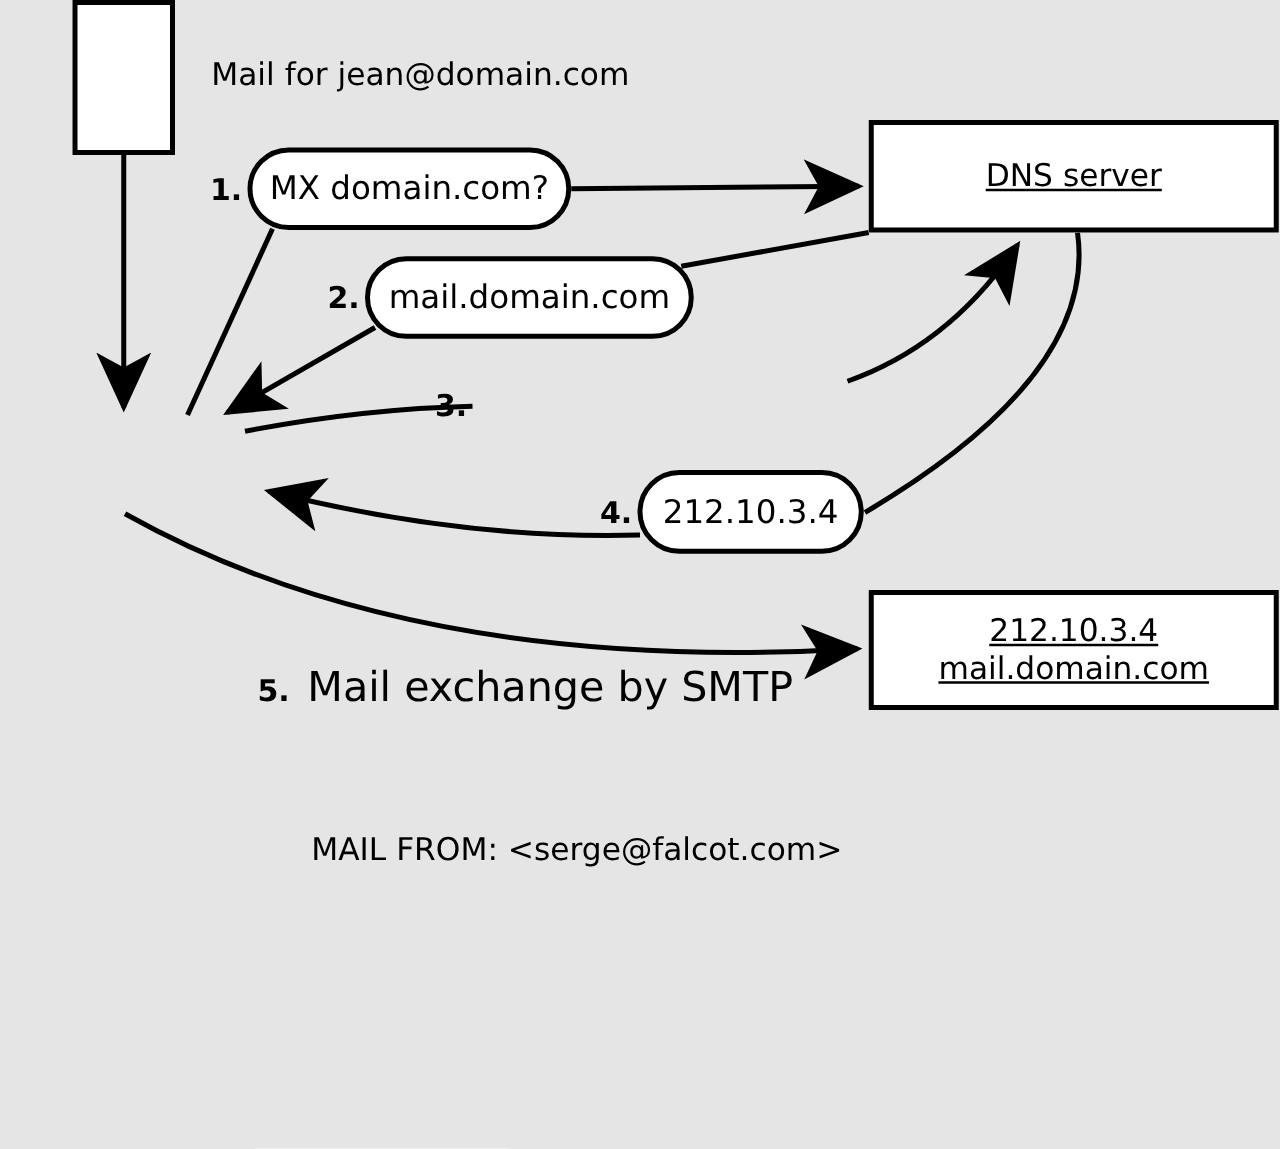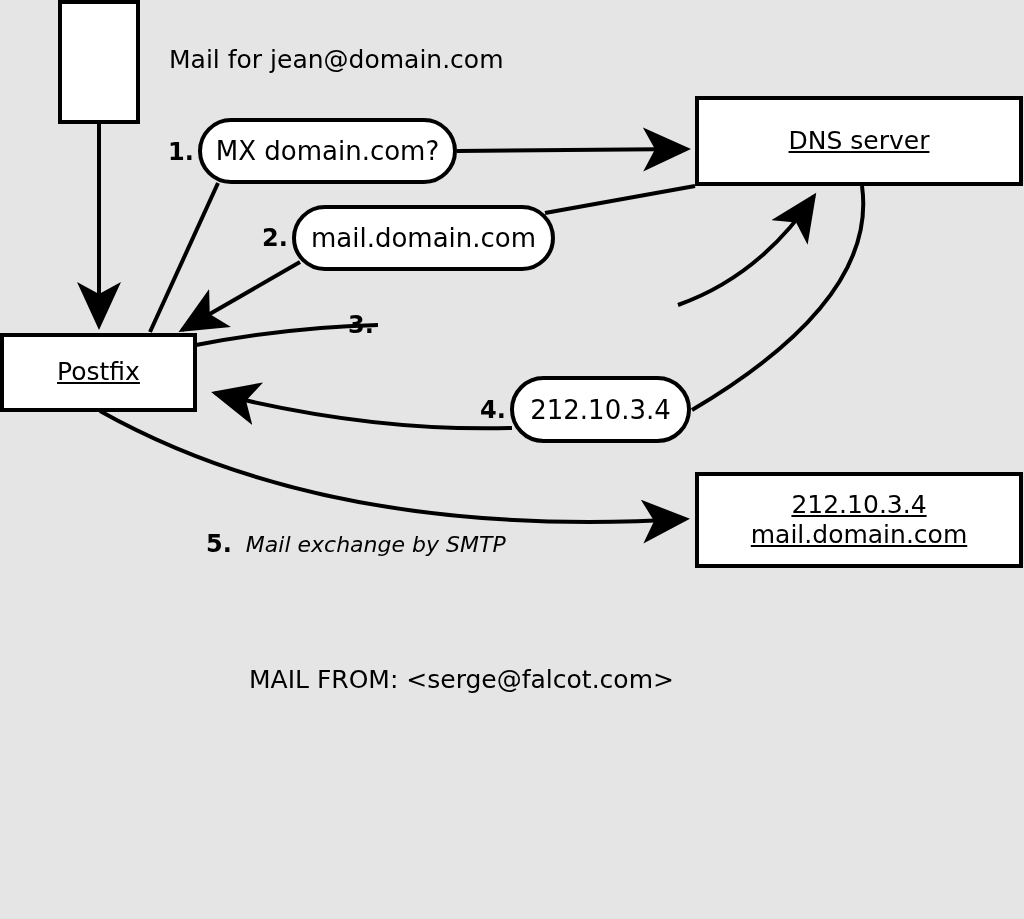--- a/index.html
+++ b/index.html
@@ -69,22 +69,21 @@
     display: flex;
     align-items: baseline;
     gap: 14px;
     white-space: nowrap;
   }
   .step5-row .num {
     font-weight: bold;
     font-size: 24px;
   }
   .step5-row .txt {
-    font-size: 22px;
-    font-style: italic;
+    font-size: 33px;
   }
   .transcript {
     position: absolute;
     font-size: 25px;
     line-height: 33px;
     color: #000000;
     white-space: pre;
   }
   .transcript div { min-height: 33px; }
 </style>
@@ -120,23 +119,20 @@
 
     <path d="M100,411 Q330,540 686,519" stroke="#000000" stroke-width="4" fill="none" marker-end="url(#ah)"></path>
   </svg>
 
   <div class="node-box" style="left:58px; top:0px; width:82px; height:124px;">
     <span></span>
   </div>
 
   <div class="caption" style="left:169px; top:45px;">Mail for jean@domain.com</div>
 
-  <div class="node-box" style="left:0px; top:333px; width:197px; height:79px;">
-    <span>Postfix</span>
-  </div>
 
   <div class="node-box" style="left:695px; top:96px; width:328px; height:90px;">
     <span>DNS server</span>
   </div>
 
   <div class="node-box" style="left:695px; top:472px; width:328px; height:96px; flex-direction:column;">
     <span>212.10.3.4</span>
     <span>mail.domain.com</span>
   </div>
 

